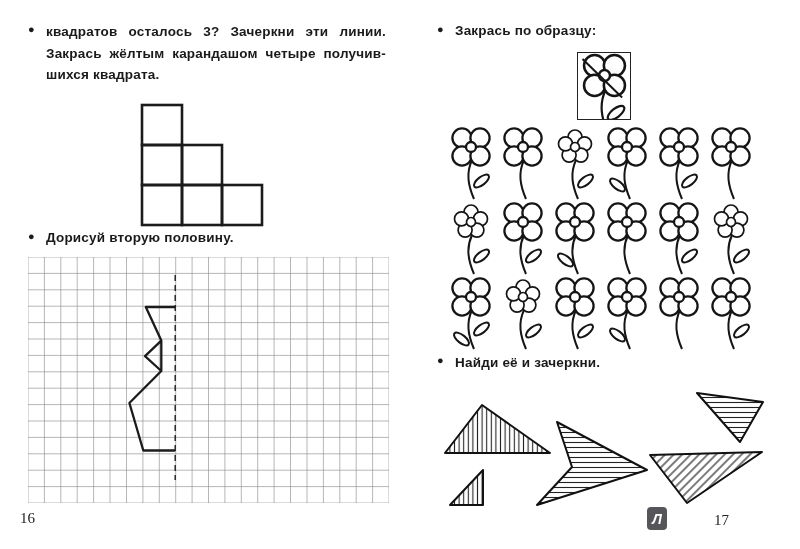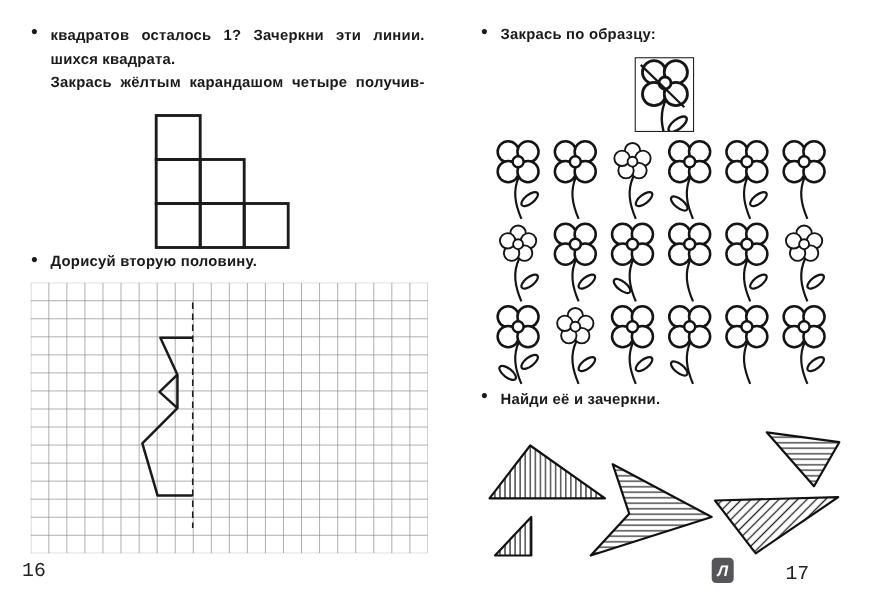--- a/index.html
+++ b/index.html
@@ -10,37 +10,37 @@
   .task .body{margin-left:18px;}
   .tline{line-height:21.5px;text-align:justify;}
   .tline.jl{text-align-last:justify;}
   .single{line-height:20px;}
   svg{display:block;}
   .abs{position:absolute;}
   #example-box{position:absolute;left:577px;top:52px;width:52px;height:66px;
                border:1.5px solid #222;overflow:hidden;}
   #flower-field{position:absolute;left:446px;top:122px;width:340px;height:232px;}
   .flower{position:absolute;}
-  .pagenum{position:absolute;font-family:Liberation Mono, monospace;
-           font-size:18px;color:#222;}
+  .pagenum{position:absolute;font-family:Liberation Serif, serif;
+           font-size:15px;color:#222;}
   #logo-box{position:absolute;left:647px;top:507px;width:20px;height:23px;border-radius:4px;
             display:flex;align-items:center;justify-content:center;
             color:#fff;font-size:14px;font-weight:700;font-style:italic;}
 </style>
 </head>
 <body>
 
 <div class="page">
 
   <div class="task" style="left:28px;top:21px;width:358px;">
     <span class="bullet">●</span>
     <div class="body">
-        <div class="tline jl">квадратов осталось 1? Зачеркни эти линии.</div>
+        <div class="tline jl">квадратов осталось 3? Зачеркни эти линии.</div>
+        <div class="tline jl">Закрась жёлтым карандашом четыре получив-</div>
         <div class="tline">шихся квадрата.</div>
-        <div class="tline jl">Закрась жёлтым карандашом четыре получив-</div>
       </div>
   </div>
 
   <div class="abs" style="left:140px;top:103px;">
     <svg width="128" height="128" viewBox="0 0 128 128">
       <g fill="none" stroke="#1b1b1b" stroke-width="2.6">
         <rect x="2" y="2" width="40" height="40"></rect>
         <rect x="2" y="42" width="40" height="40"></rect>
         <rect x="42" y="42" width="40" height="40"></rect>
         <rect x="2" y="82" width="40" height="40"></rect>

